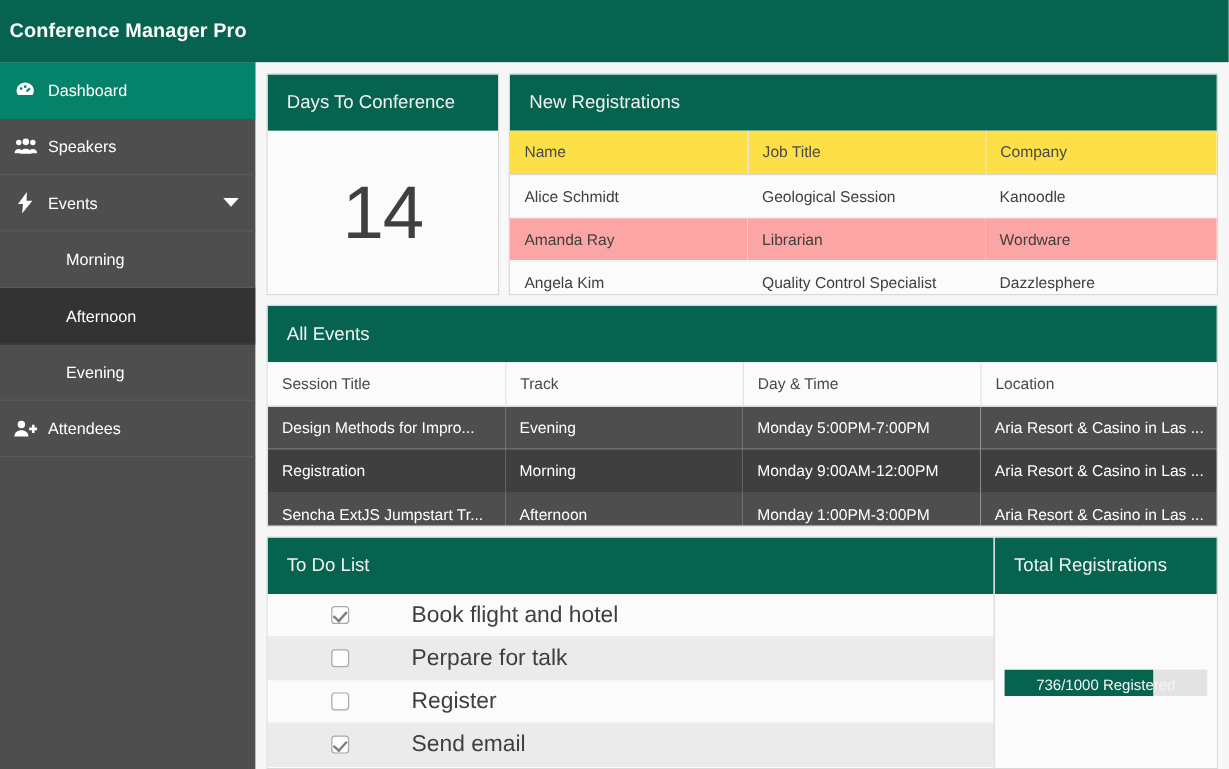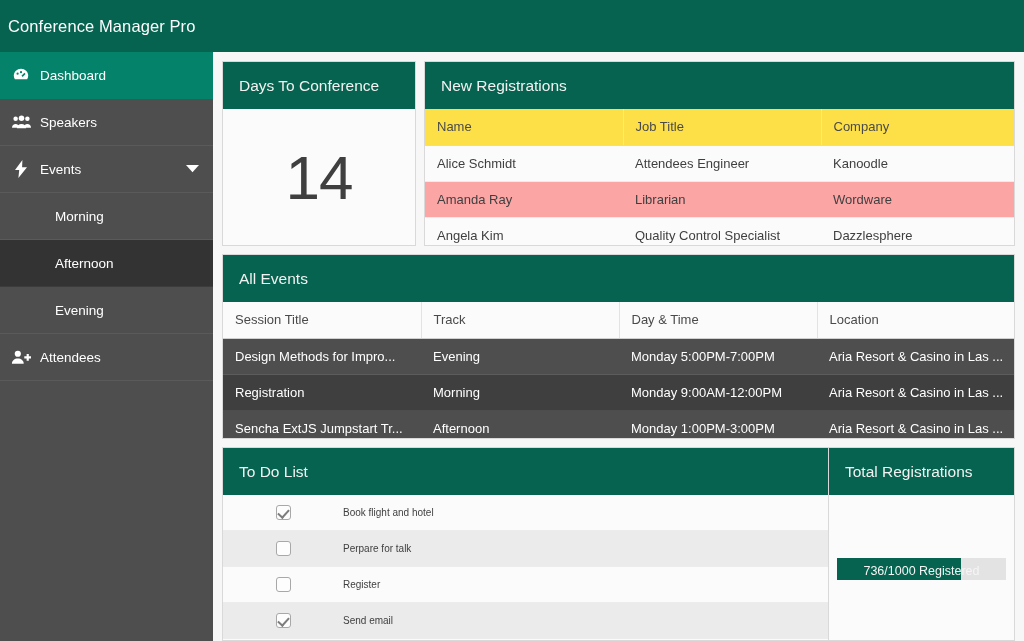--- a/index.html
+++ b/index.html
@@ -11,21 +11,21 @@
   }
   .app { position: relative; width: 1024px; height: 641px; }
 
   
   .topbar {
     position: absolute; left: 0; top: 0; width: 1024px; height: 52px;
     background: #05634f; color: #ffffff;
     display: flex; align-items: center;
   }
   .topbar-title {
-    font-size: 16.5px; font-weight: 400; color: #fdfdfd;
+    font-size: 16.5px; font-weight: 700; color: #fdfdfd;
     padding-left: 8px; letter-spacing: .1px;
   }
 
   
   .sidebar {
     position: absolute; left: 0; top: 52px; width: 213px; height: 589px;
     background: #4e4e4e;
   }
   .nav-item {
     position: relative; height: 47px; width: 213px;
@@ -127,21 +127,21 @@
   .cbox {
     width: 15px; height: 15px; border: 1px solid #a8a8a8; border-radius: 3px;
     background: #fdfdfd; position: relative;
   }
   .cbox.checked::after {
     content: ""; position: absolute; left: 3px; top: 1px;
     width: 5px; height: 9px;
     border: solid #7d7d7d; border-width: 0 2px 2px 0;
     transform: rotate(42deg);
   }
-  .todo-text { font-size: 10px; color: #3f3f3f; }
+  .todo-text { font-size: 19px; color: #3f3f3f; }
 
   
   #total-panel { left: 615px; top: 395px; width: 187px; height: 194px; }
   .progress-wrap {
     position: relative; height: 147px; display: flex; align-items: center;
     padding: 0 8px;
   }
   .progress-track {
     position: relative; width: 100%; height: 22px; background: #e3e3e3;
     overflow: hidden;
@@ -252,21 +252,21 @@
           <thead>
             <tr>
               <th>Name</th>
               <th>Job Title</th>
               <th>Company</th>
             </tr>
           </thead>
           <tbody>
             <tr>
               <td>Alice Schmidt</td>
-              <td>Attendees Engineer</td>
+              <td>Geological Session</td>
               <td>Kanoodle</td>
             </tr>
             <tr class="alt">
               <td>Amanda Ray</td>
               <td>Librarian</td>
               <td>Wordware</td>
             </tr>
             <tr>
               <td>Angela Kim</td>
               <td>Quality Control Specialist</td>

